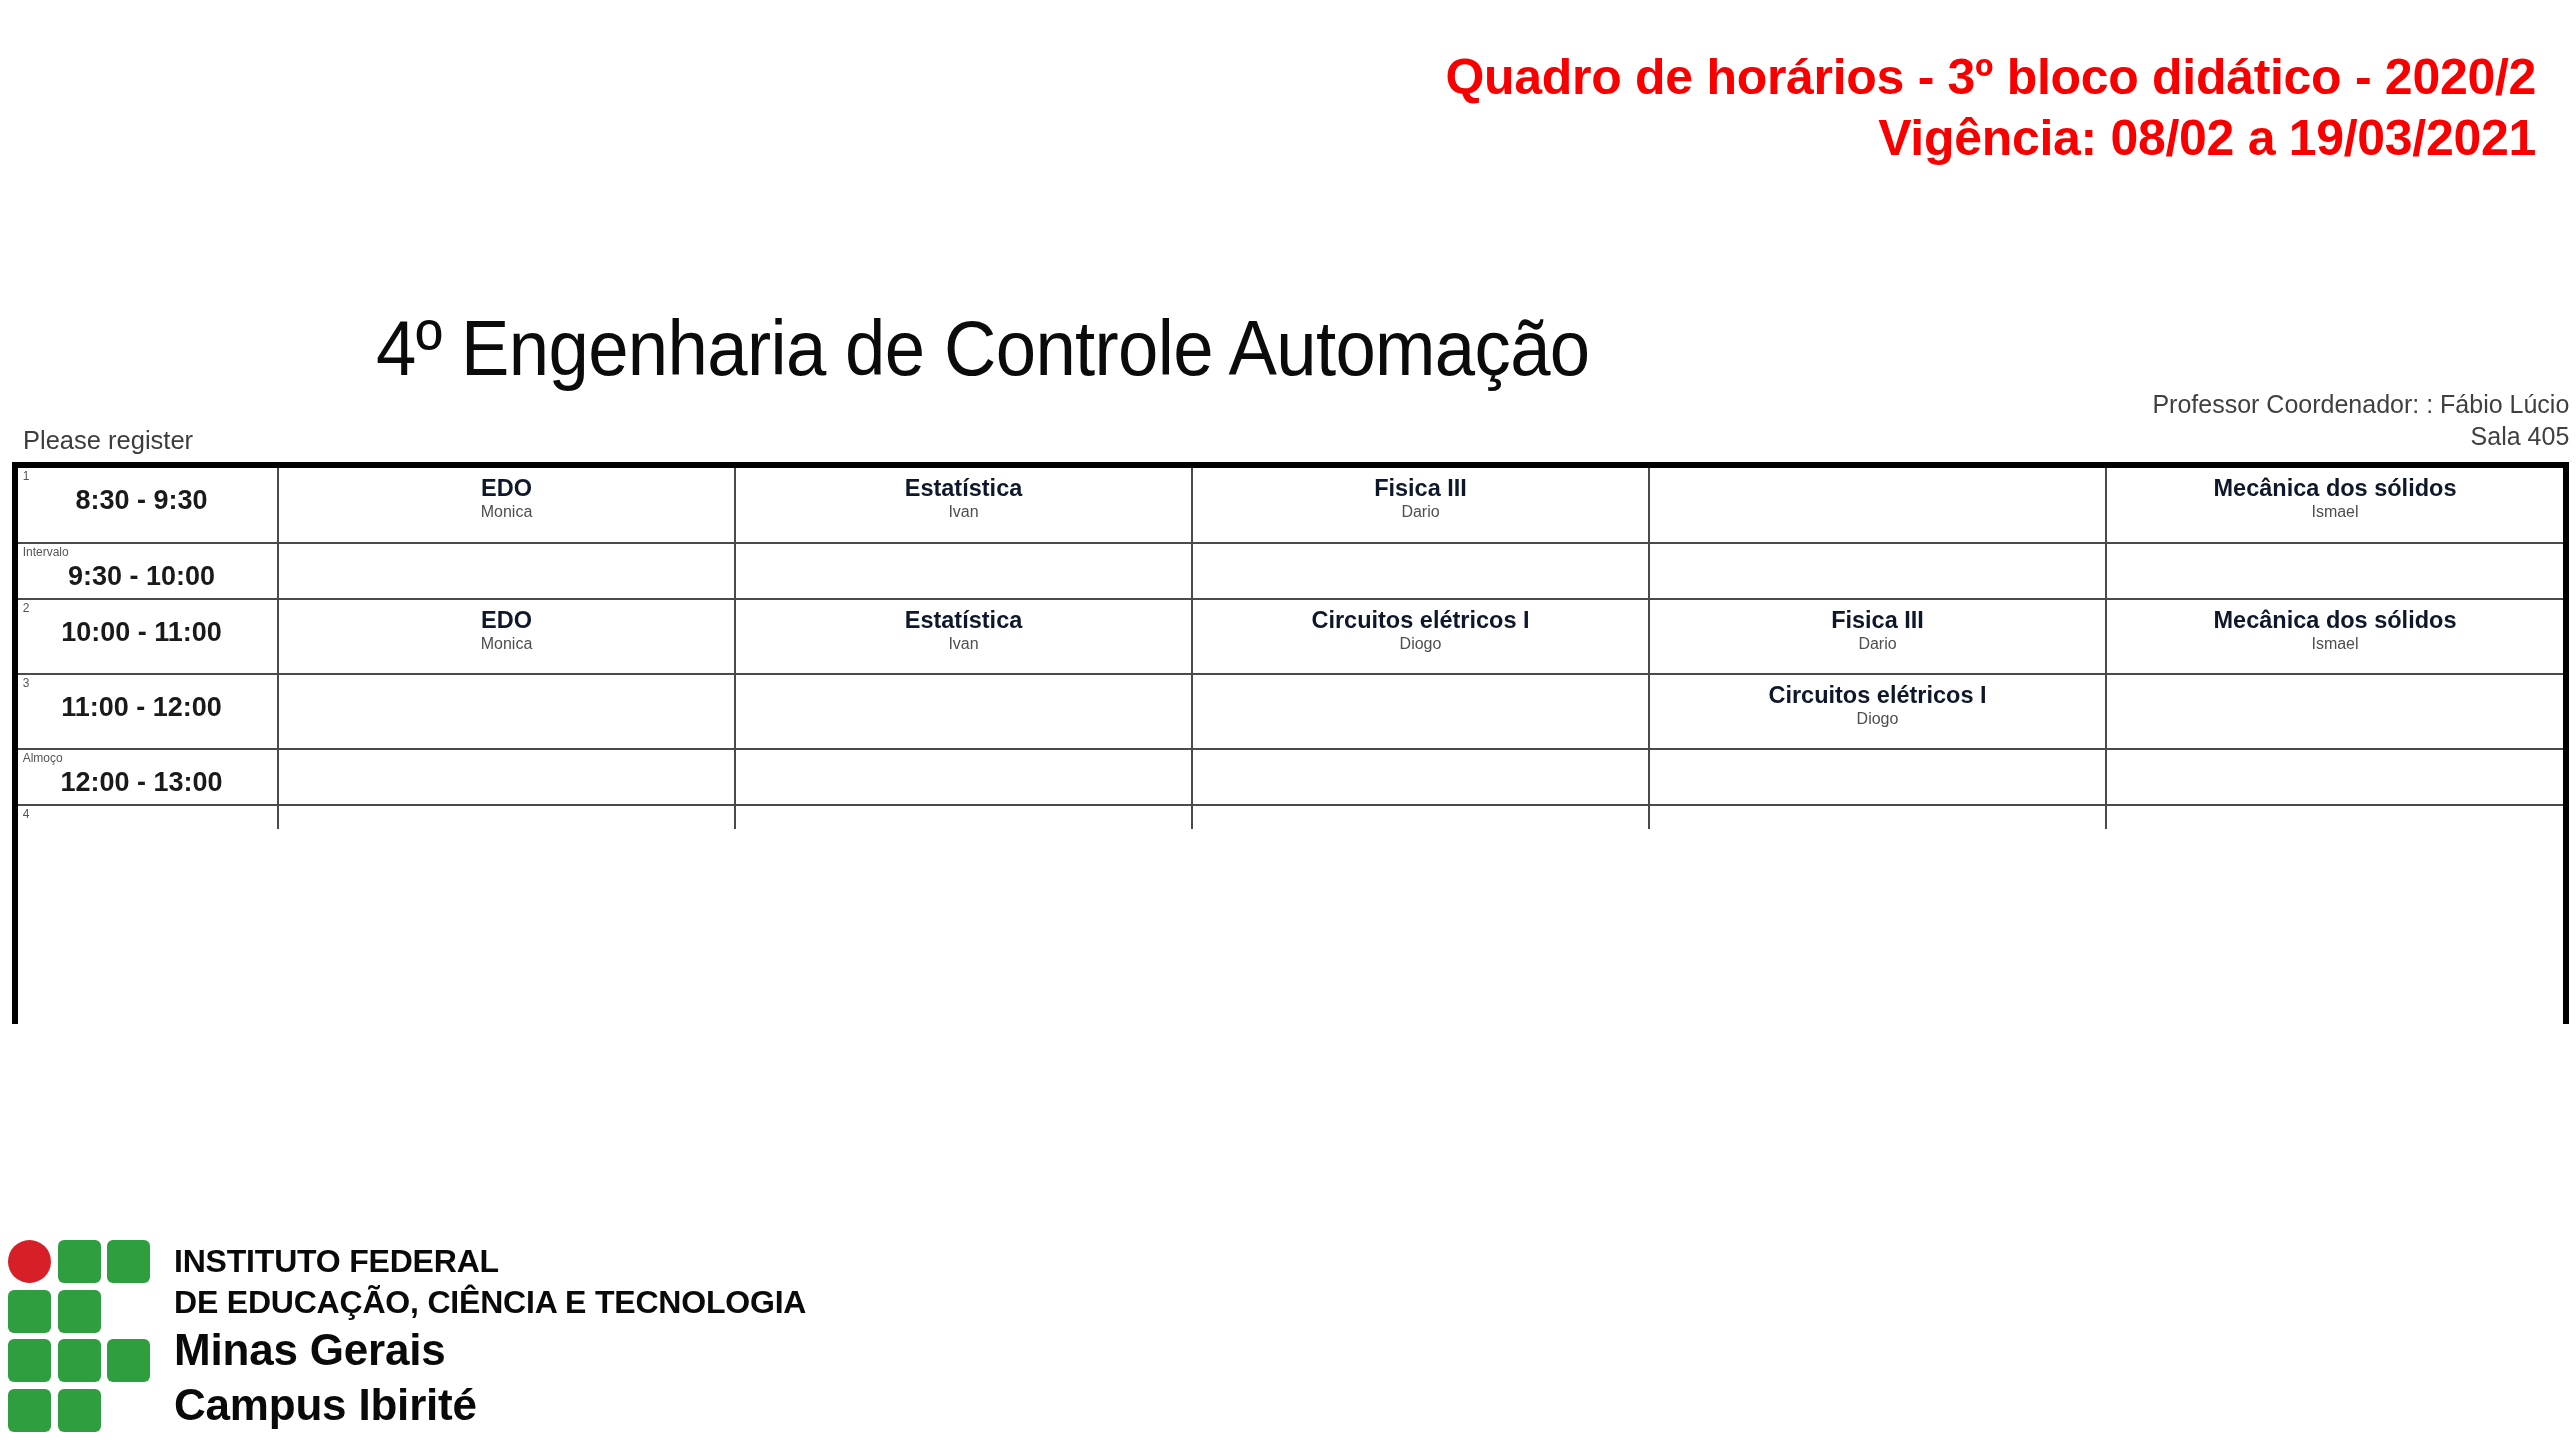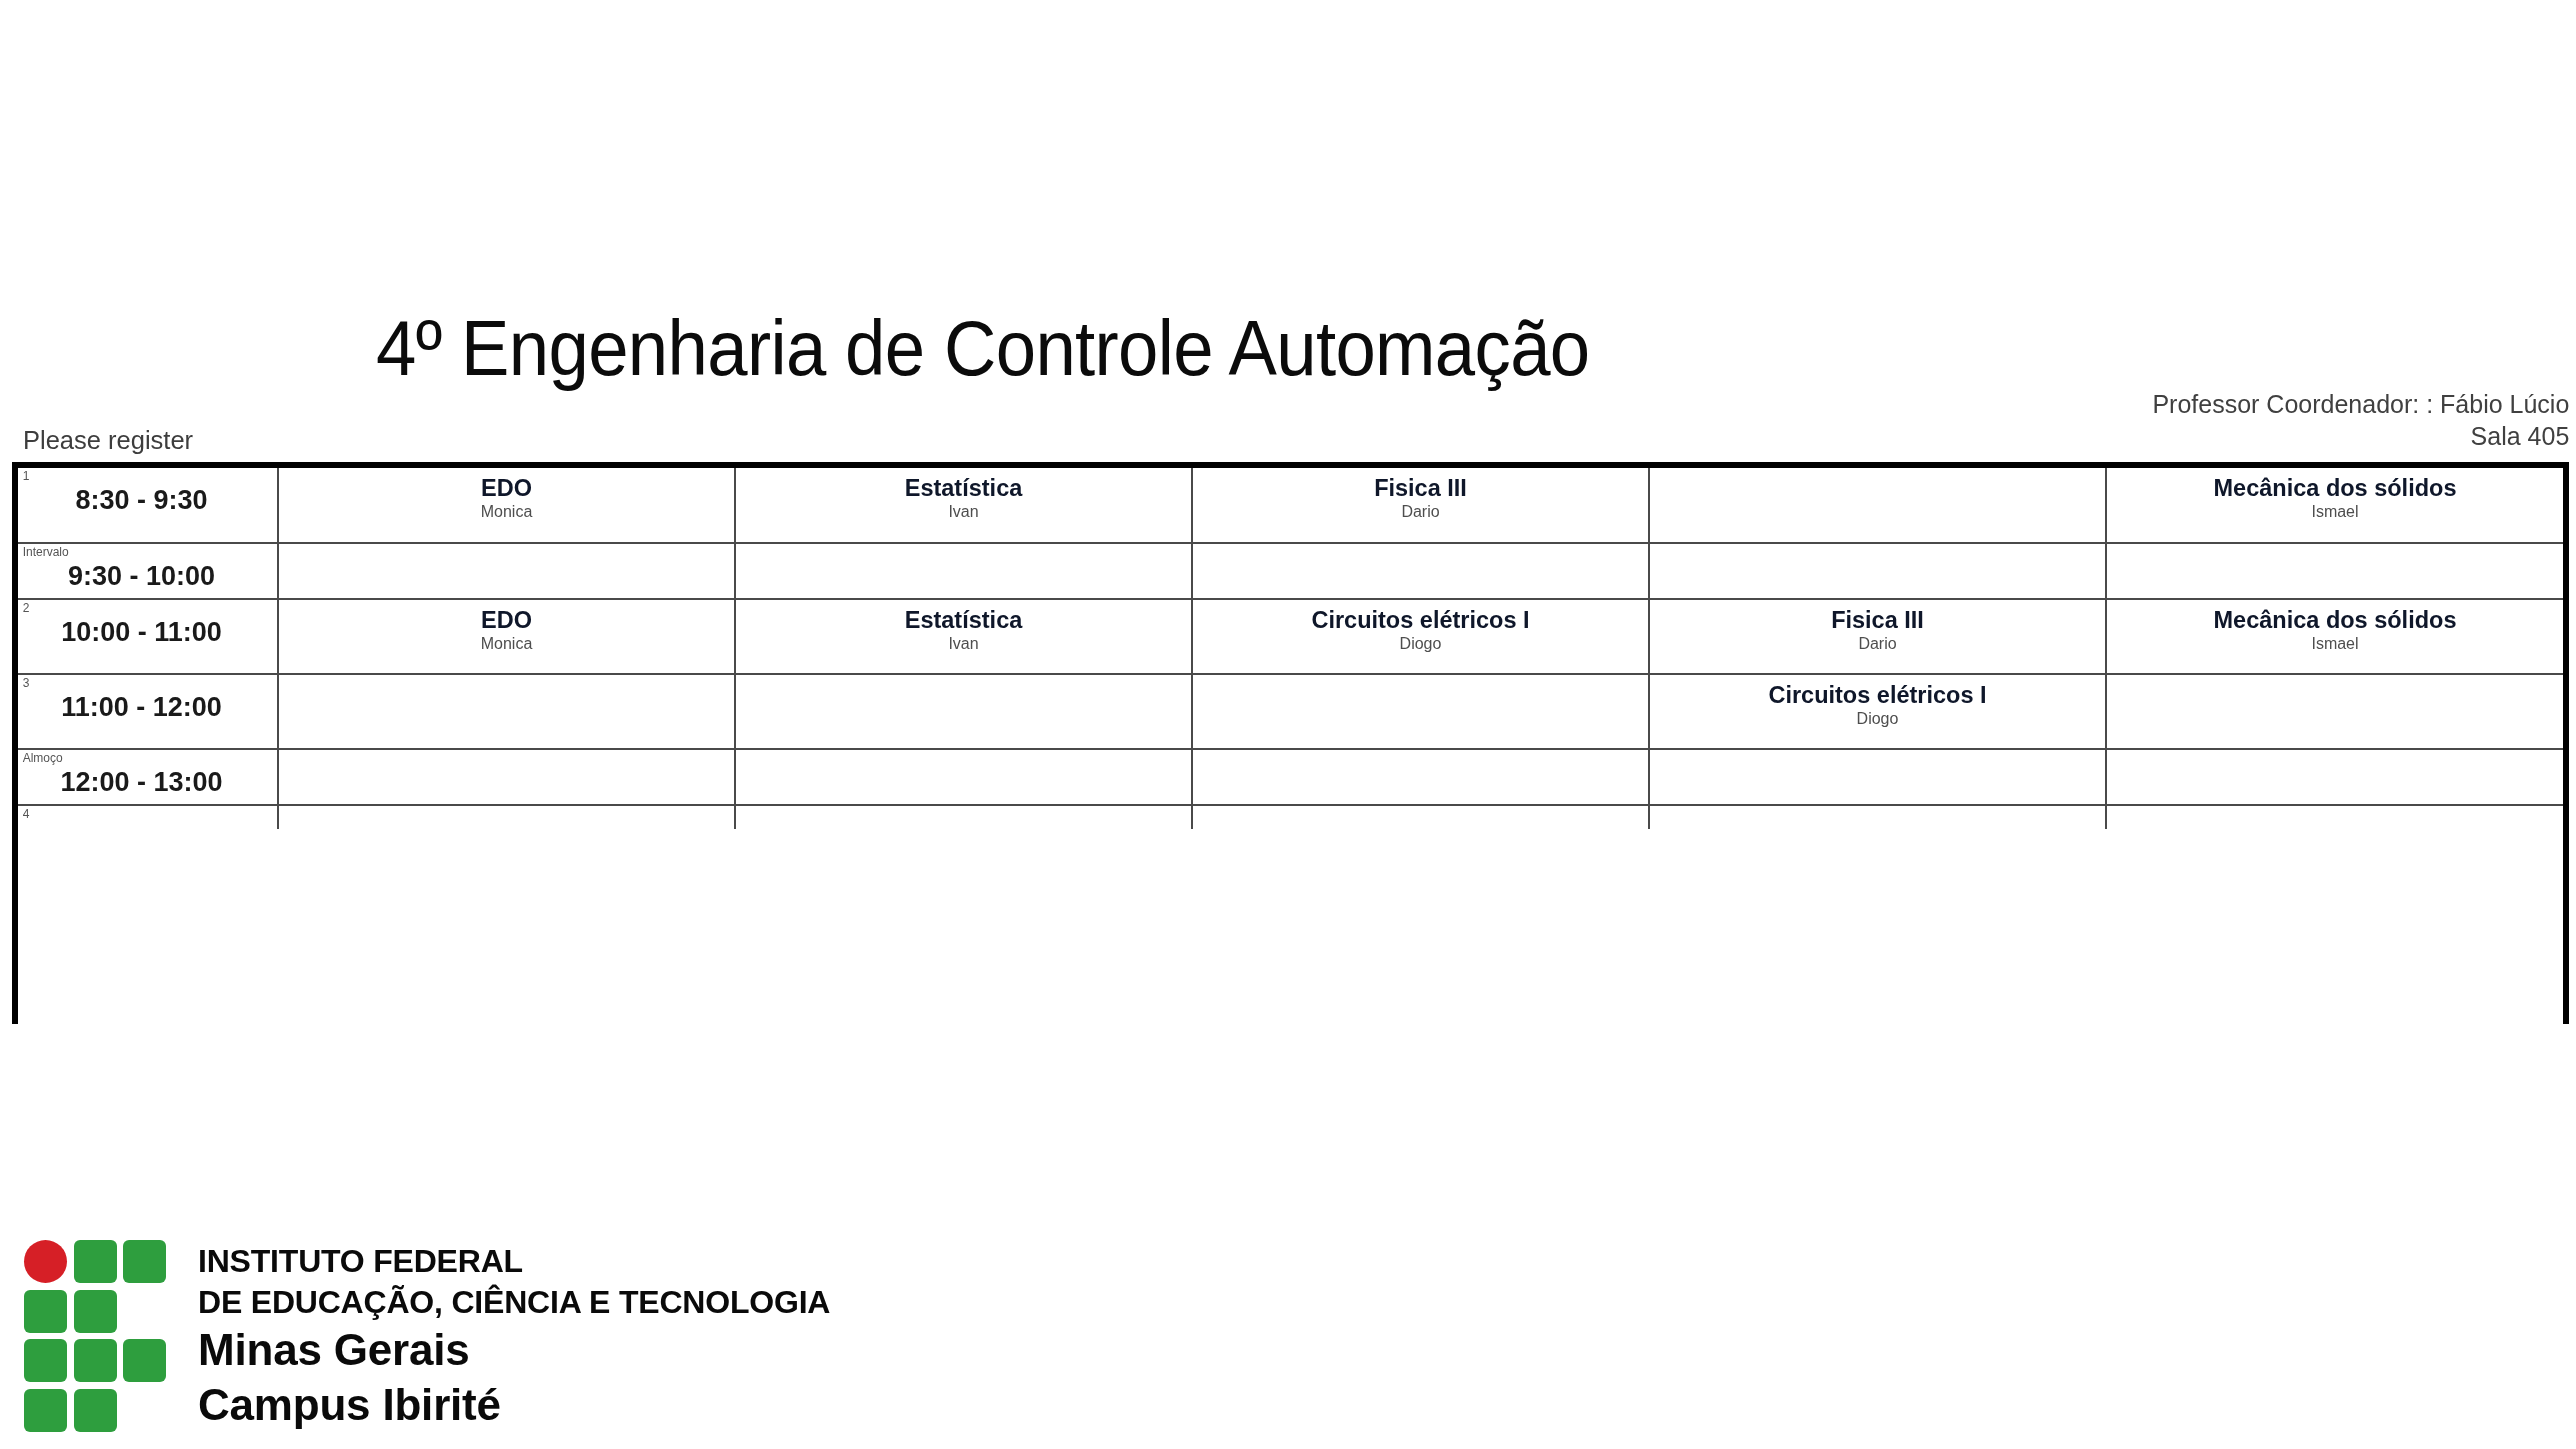--- a/index.html
+++ b/index.html
@@ -159,25 +159,25 @@
     color: #4e4e4e;
     line-height: 1.1;
     margin-top: 2.7px;
     white-space: nowrap;
   }
   .empty { display: block; height: 100%; }
 
   
   .footer {
     position: absolute;
-    left: 24px;
+    left: 8px;
     top: 1240px;
     display: flex;
     align-items: flex-start;
-    gap: 20px;
+    gap: 12px;
   }
   .logo-mark {
     width: 154px;
     display: flex;
     flex-direction: column;
     gap: 6.7px;
     flex: none;
   }
   .logo-row { display: flex; gap: 6.7px; height: 43px; }
   .sq {
@@ -210,20 +210,24 @@
     font-weight: 700;
     line-height: 1.26;
     letter-spacing: -0.2px;
   }
 </style>
 </head>
 <body>
 
 <div id="page">
 
+  <div class="banner">
+    <span>Quadro de horários - 3º bloco didático - 2020/2</span>
+    <span class="line2">Vigência: 08/02 a 19/03/2021</span>
+  </div>
 
   <div class="course-title">4º Engenharia de Controle Automação</div>
 
   <div class="coord-block">
     <div>Professor Coordenador: : Fábio Lúcio</div>
     <div>Sala 405</div>
   </div>
 
   <div class="please-register">Please register</div>
 

